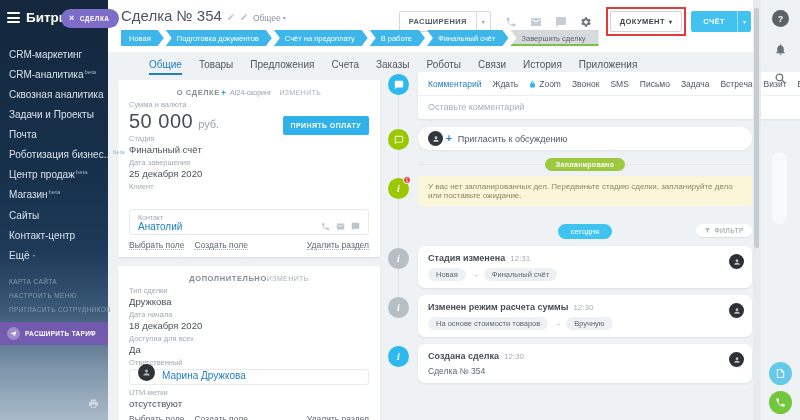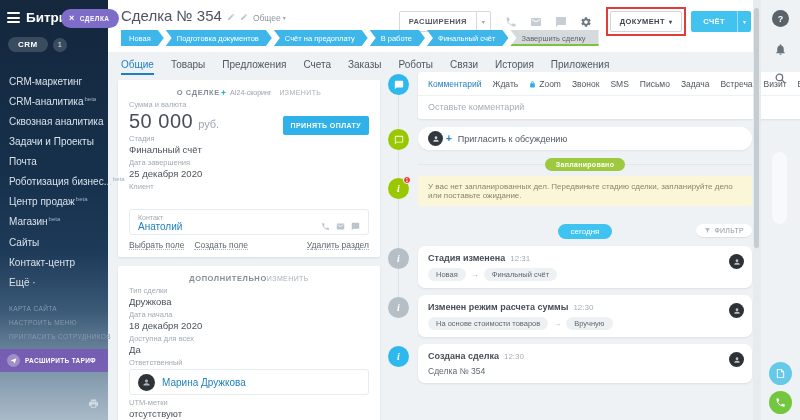--- a/index.html
+++ b/index.html
@@ -65,21 +65,21 @@
   .stages { position:absolute; left:13px; top:30px; display:flex; gap:2px; }
   .stage { height:16px; display:flex; align-items:center; padding:0 13px 0 11px; background:#3eb6ea; color:#fff;
     font-size:7.5px; white-space:nowrap; cursor:pointer;
     clip-path:polygon(0 0,calc(100% - 6px) 0,100% 50%,calc(100% - 6px) 100%,0 100%,6px 50%); }
   .stage.first { clip-path:polygon(0 0,calc(100% - 6px) 0,100% 50%,calc(100% - 6px) 100%,0 100%); padding-left:8px; }
   .stage.last { background:#d7dadd; color:#5d646b; box-shadow:inset 0 -2px 0 #7cc142;
     clip-path:polygon(0 0,100% 0,100% 100%,0 100%,6px 50%); }
 
   .tabs { position:absolute; left:13px; top:59px; display:flex; gap:17px; }
   .tab { font-size:10px; color:#4f5861; padding-bottom:3px; cursor:pointer; white-space:nowrap; }
-  .tab.active { color:#1e7fc2; border-bottom:2px solid #1e7fc2; }
+  .tab.active { color:#1e7fc2; border-bottom:2px solid #1e7fc2;margin-left:28px; }
 
   
   .left-col { position:absolute; left:10px; top:80px; width:262px; }
   .card { background:#fff; border-radius:2px; box-shadow:0 1px 2px rgba(83,92,105,.14); padding:8px 11px 7px; margin-bottom:9px; position:relative; }
   .card-head { display:flex; align-items:center; justify-content:center; height:9px; }
   .card-title { font-size:7.5px; font-weight:bold; color:#828b97; letter-spacing:.6px; }
   .card-head-right { display:flex; align-items:center; gap:8px; }
   .scoring { display:flex; align-items:center; gap:3px; font-size:7px; color:#98a1ab; cursor:pointer; }
   .scoring svg { width:7px; height:7px; fill:#2ab7c9; }
   .edit-link { font-size:7px; color:#a9b1ba; letter-spacing:.4px; cursor:pointer; }
@@ -92,22 +92,22 @@
     letter-spacing:.4px; padding:6px 8px; border-radius:2px; cursor:pointer; }
   .inset { border:1px solid #e7ebee; border-radius:3px; padding:4px 8px 3px; margin-top:18px; height:26px; }
   .inset-label { font-size:7px; color:#a2abb5; }
   .inset-row { display:flex; align-items:center; justify-content:space-between; }
   .blue-name { font-size:10px; color:#1e7fc2; cursor:pointer; }
   .contact-icons { display:flex; gap:6px; }
   .contact-icons svg { width:9px; height:9px; fill:#bcc4cb; cursor:pointer; }
   .card-foot { display:flex; justify-content:space-between; margin-top:5px; height:10px; }
   .foot-links { display:flex; gap:10px; }
   .dotted-link { font-size:8.5px; color:#5e6770; border-bottom:1px dotted #a9b1ba; cursor:pointer; white-space:nowrap; }
-  .resp-inset { border:1px solid #e7ebee; border-radius:3px; padding:3px 8px; margin-top:2px; height:26px;
-    display:flex; align-items:center; gap:7px; }
+  .resp-inset { border:1px solid #e7ebee; border-radius:3px; padding:3px 8px; margin-top:2px; height:16px;
+    display:flex; align-items:flex-end; gap:7px; }
   .avatar-dark { width:17px; height:17px; border-radius:50%; background:#2f3338; flex:none;
     display:flex; align-items:center; justify-content:center; }
   .avatar-dark svg { width:9px; height:9px; fill:#aeb6bd; }
 
   
   .tl { position:absolute; left:280px; top:72px; width:364px; }
   .tl-line { position:absolute; left:10px; top:12px; height:232px; width:1px; background:#dce2e8; }
   .tl-row { display:flex; position:relative; }
   .tl-ico { width:30px; flex:none; padding-top:2px; }
   .circle { width:21px; height:21px; border-radius:50%; display:flex; align-items:center; justify-content:center; position:relative; z-index:1; }
@@ -180,24 +180,20 @@
         <i></i>
         <i></i>
         <i></i>
       </span>
     <span class="logo-text">Битрикс 24</span>
   </div>
   <div class="deal-tab">
     <span class="x">×</span>
     <span>СДЕЛКА</span>
   </div>
-  <div class="crm-row">
-    <span class="crm-pill">CRM</span>
-    <span class="crm-badge">1</span>
-  </div>
   <div class="menu">
     <div class="menu-item"><span>CRM-маркетинг</span></div>
     <div class="menu-item"><span>CRM-аналитика</span><sup>beta</sup></div>
     <div class="menu-item"><span>Сквозная аналитика</span></div>
     <div class="menu-item"><span>Задачи и Проекты</span></div>
     <div class="menu-item"><span>Почта</span></div>
     <div class="menu-item"><span>Роботизация бизнес...</span><sup>beta</sup></div>
     <div class="menu-item"><span>Центр продаж</span><sup>beta</sup></div>
     <div class="menu-item"><span>Магазин</span><sup>beta</sup></div>
     <div class="menu-item"><span>Сайты</span></div>

